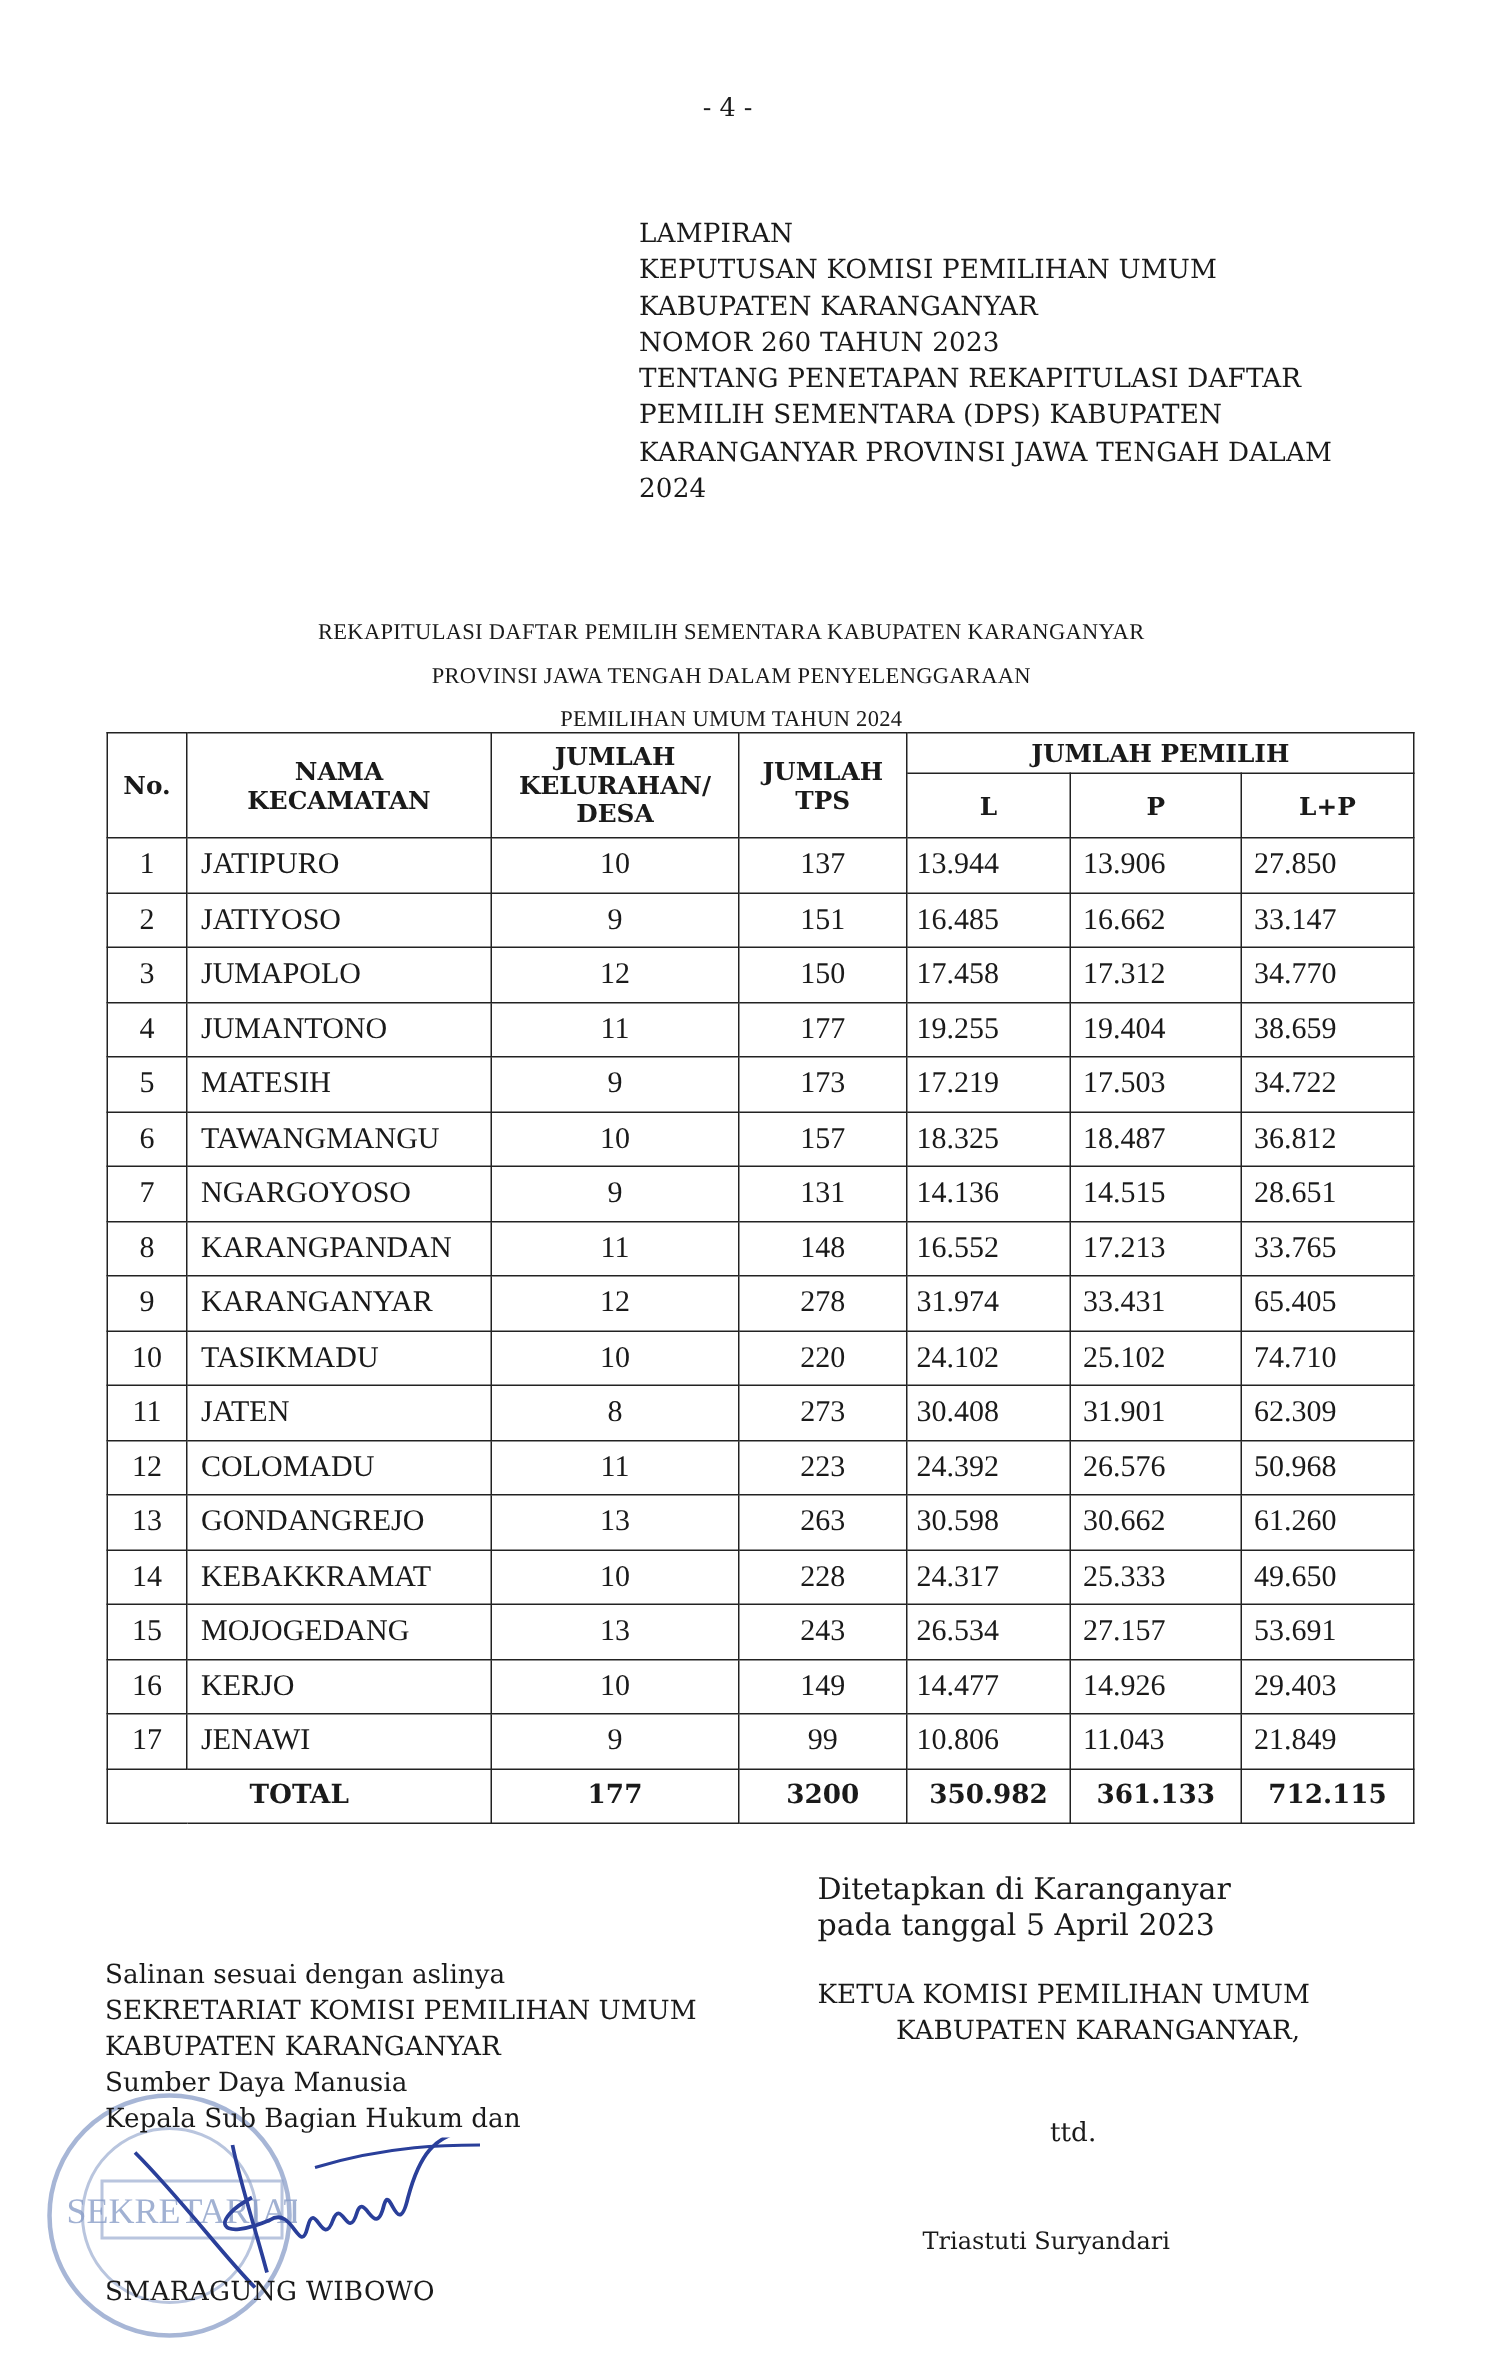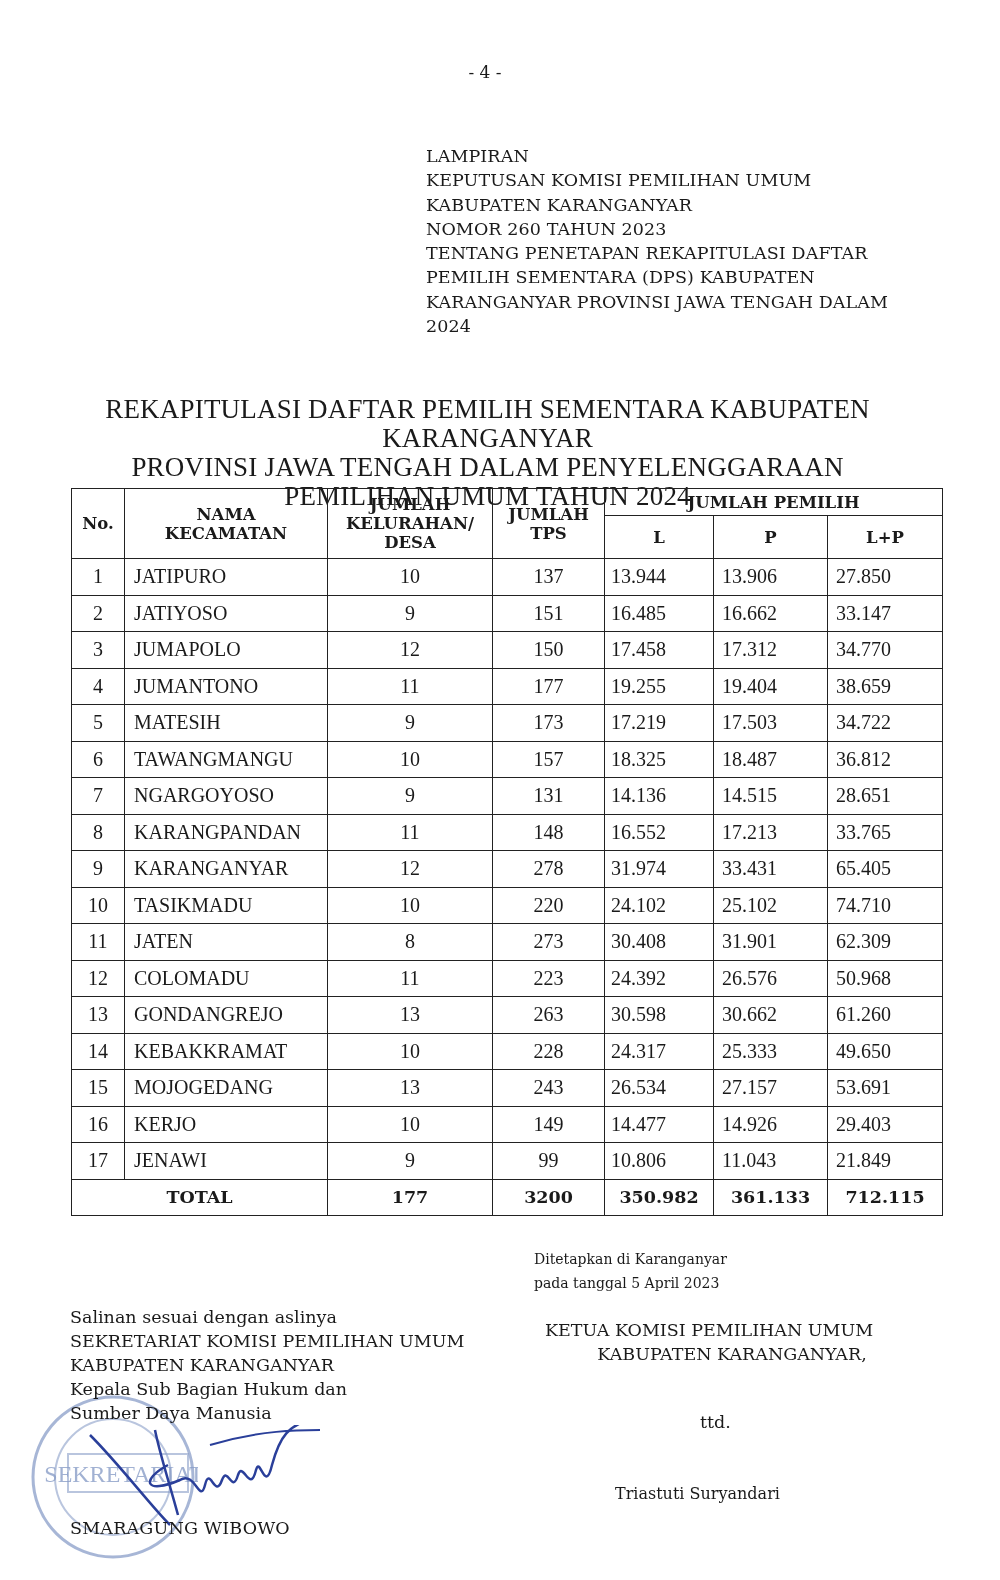--- a/index.html
+++ b/index.html
@@ -5,22 +5,22 @@
   html, body { margin: 0; padding: 0; background: #ffffff; }
   body {
     width: 1000px; height: 1580px; position: relative; overflow: hidden;
     font-family: "DejaVu Serif", serif; color: #1a1a1a;
   }
   .abs { position: absolute; }
   .page-number { left: 0; width: 970px; top: 62px; text-align: center; font-size: 17px; }
   .lampiran { left: 407px; top: 144px; font-size: 17.5px; line-height: 24.3px; letter-spacing: 0.1px; margin-left: 19px; }
   .lampiran div { white-space: nowrap; }
   .title-block {
-    left: 70px; width: 835px; top: 395px; text-align: center;
-    font-family: "Liberation Serif", serif; font-size: 27px; line-height: 29px; letter-spacing: 0.2px;
+    left: 70px; width: 835px; top: 408px; text-align: center;
+    font-family: "Liberation Serif", serif; font-size: 15px; line-height: 29px; letter-spacing: 0.2px;
   }
   table.recap {
     position: absolute; left: 71px; top: 488px; border-collapse: collapse;
     font-family: "Liberation Serif", serif;
   }
   table.recap td, table.recap th { border: 1.6px solid #222; padding: 0; }
   table.recap th {
     font-family: "DejaVu Serif", serif; font-weight: bold; font-size: 16.5px; line-height: 19px;
     text-align: center; vertical-align: middle;
   }
@@ -31,21 +31,21 @@
   .c-tps { width: 111px; text-align: center; }
   .c-l { width: 102px; text-align: left; padding-left: 6px !important; }
   .c-p { width: 105px; text-align: left; padding-left: 8px !important; }
   .c-lp { width: 106px; text-align: left; padding-left: 8px !important; }
   tr.total td { font-family: "DejaVu Serif", serif; font-weight: bold; font-size: 17.5px; }
   tr.total td.tl { text-align: center; }
   tr.total td.tc { text-align: center; }
   tr.total td.tv { text-align: center; padding-left: 0 !important; margin-top: 40px; }
   .hdr-top { height: 27px; }
   .hdr-sub { height: 43px; }
-  .set-block { left: 534px; top: 1248px; font-size: 14px; line-height: 23.5px; }
+  .set-block { left: 545px; top: 1248px; font-size: 20px; line-height: 23.5px; }
   .ketua-block { left: 545px; top: 1318px; font-size: 17.5px; line-height: 24px; text-align: center; width: 350px; }
   .ttd { left: 700px; top: 1412px; font-size: 17.5px; }
   .ketua-name { left: 615px; top: 1484px; font-size: 16px; }
   .salinan { left: 70px; top: 1305px; font-size: 17.5px; line-height: 24px; }
   .salinan div { white-space: nowrap; }
   .official-name { left: 70px; top: 1518px; font-size: 17.5px; letter-spacing: 0.2px; }
   .stamp { left: 28px; top: 1392px; width: 170px; height: 170px; }
   .signature { left: 60px; top: 1425px; width: 260px; height: 110px; }
 </style>
 </head>
@@ -278,22 +278,22 @@
   <circle cx="85" cy="85" r="80" fill="none" stroke="#8a9ec8" stroke-width="3" opacity="0.75"></circle>
   <circle cx="85" cy="85" r="58" fill="none" stroke="#8a9ec8" stroke-width="2" opacity="0.6"></circle>
   <rect x="40" y="62" width="120" height="38" fill="none" stroke="#8a9ec8" stroke-width="2" opacity="0.6"></rect>
   <text x="96" y="90" text-anchor="middle" font-family="Liberation Serif, serif" font-size="24" fill="#8a9ec8" opacity="0.8">SEKRETARIAT</text>
 </svg>
 
 <div class="abs salinan">
   <div>Salinan sesuai dengan aslinya</div>
   <div>SEKRETARIAT KOMISI PEMILIHAN UMUM</div>
   <div>KABUPATEN KARANGANYAR</div>
+  <div>Sumber Daya Manusia</div>
   <div>Kepala Sub Bagian Hukum dan</div>
-  <div>Sumber Daya Manusia</div>
 </div>
 
 <svg class="abs signature" viewBox="0 0 260 110">
   <path d="M30 10 C 60 40, 90 80, 110 100" fill="none" stroke="#2a3f9a" stroke-width="2.5"></path>
   <path d="M95 5 C 100 30, 110 60, 118 90 M108 40 C 80 55, 85 70, 120 55 C 135 45, 140 80, 145 60 C 150 40, 155 75, 162 55 C 168 40, 172 70, 178 50 C 183 35, 190 70, 196 45 C 200 30, 205 70, 212 40 C 220 10, 230 0, 250 -5 L 300 -5" fill="none" stroke="#2a3f9a" stroke-width="2.5"></path>
   <path d="M150 20 C 200 5, 240 5, 260 5" fill="none" stroke="#2a3f9a" stroke-width="2"></path>
 </svg>
 
 <div class="abs official-name">SMARAGUNG WIBOWO</div>
 

